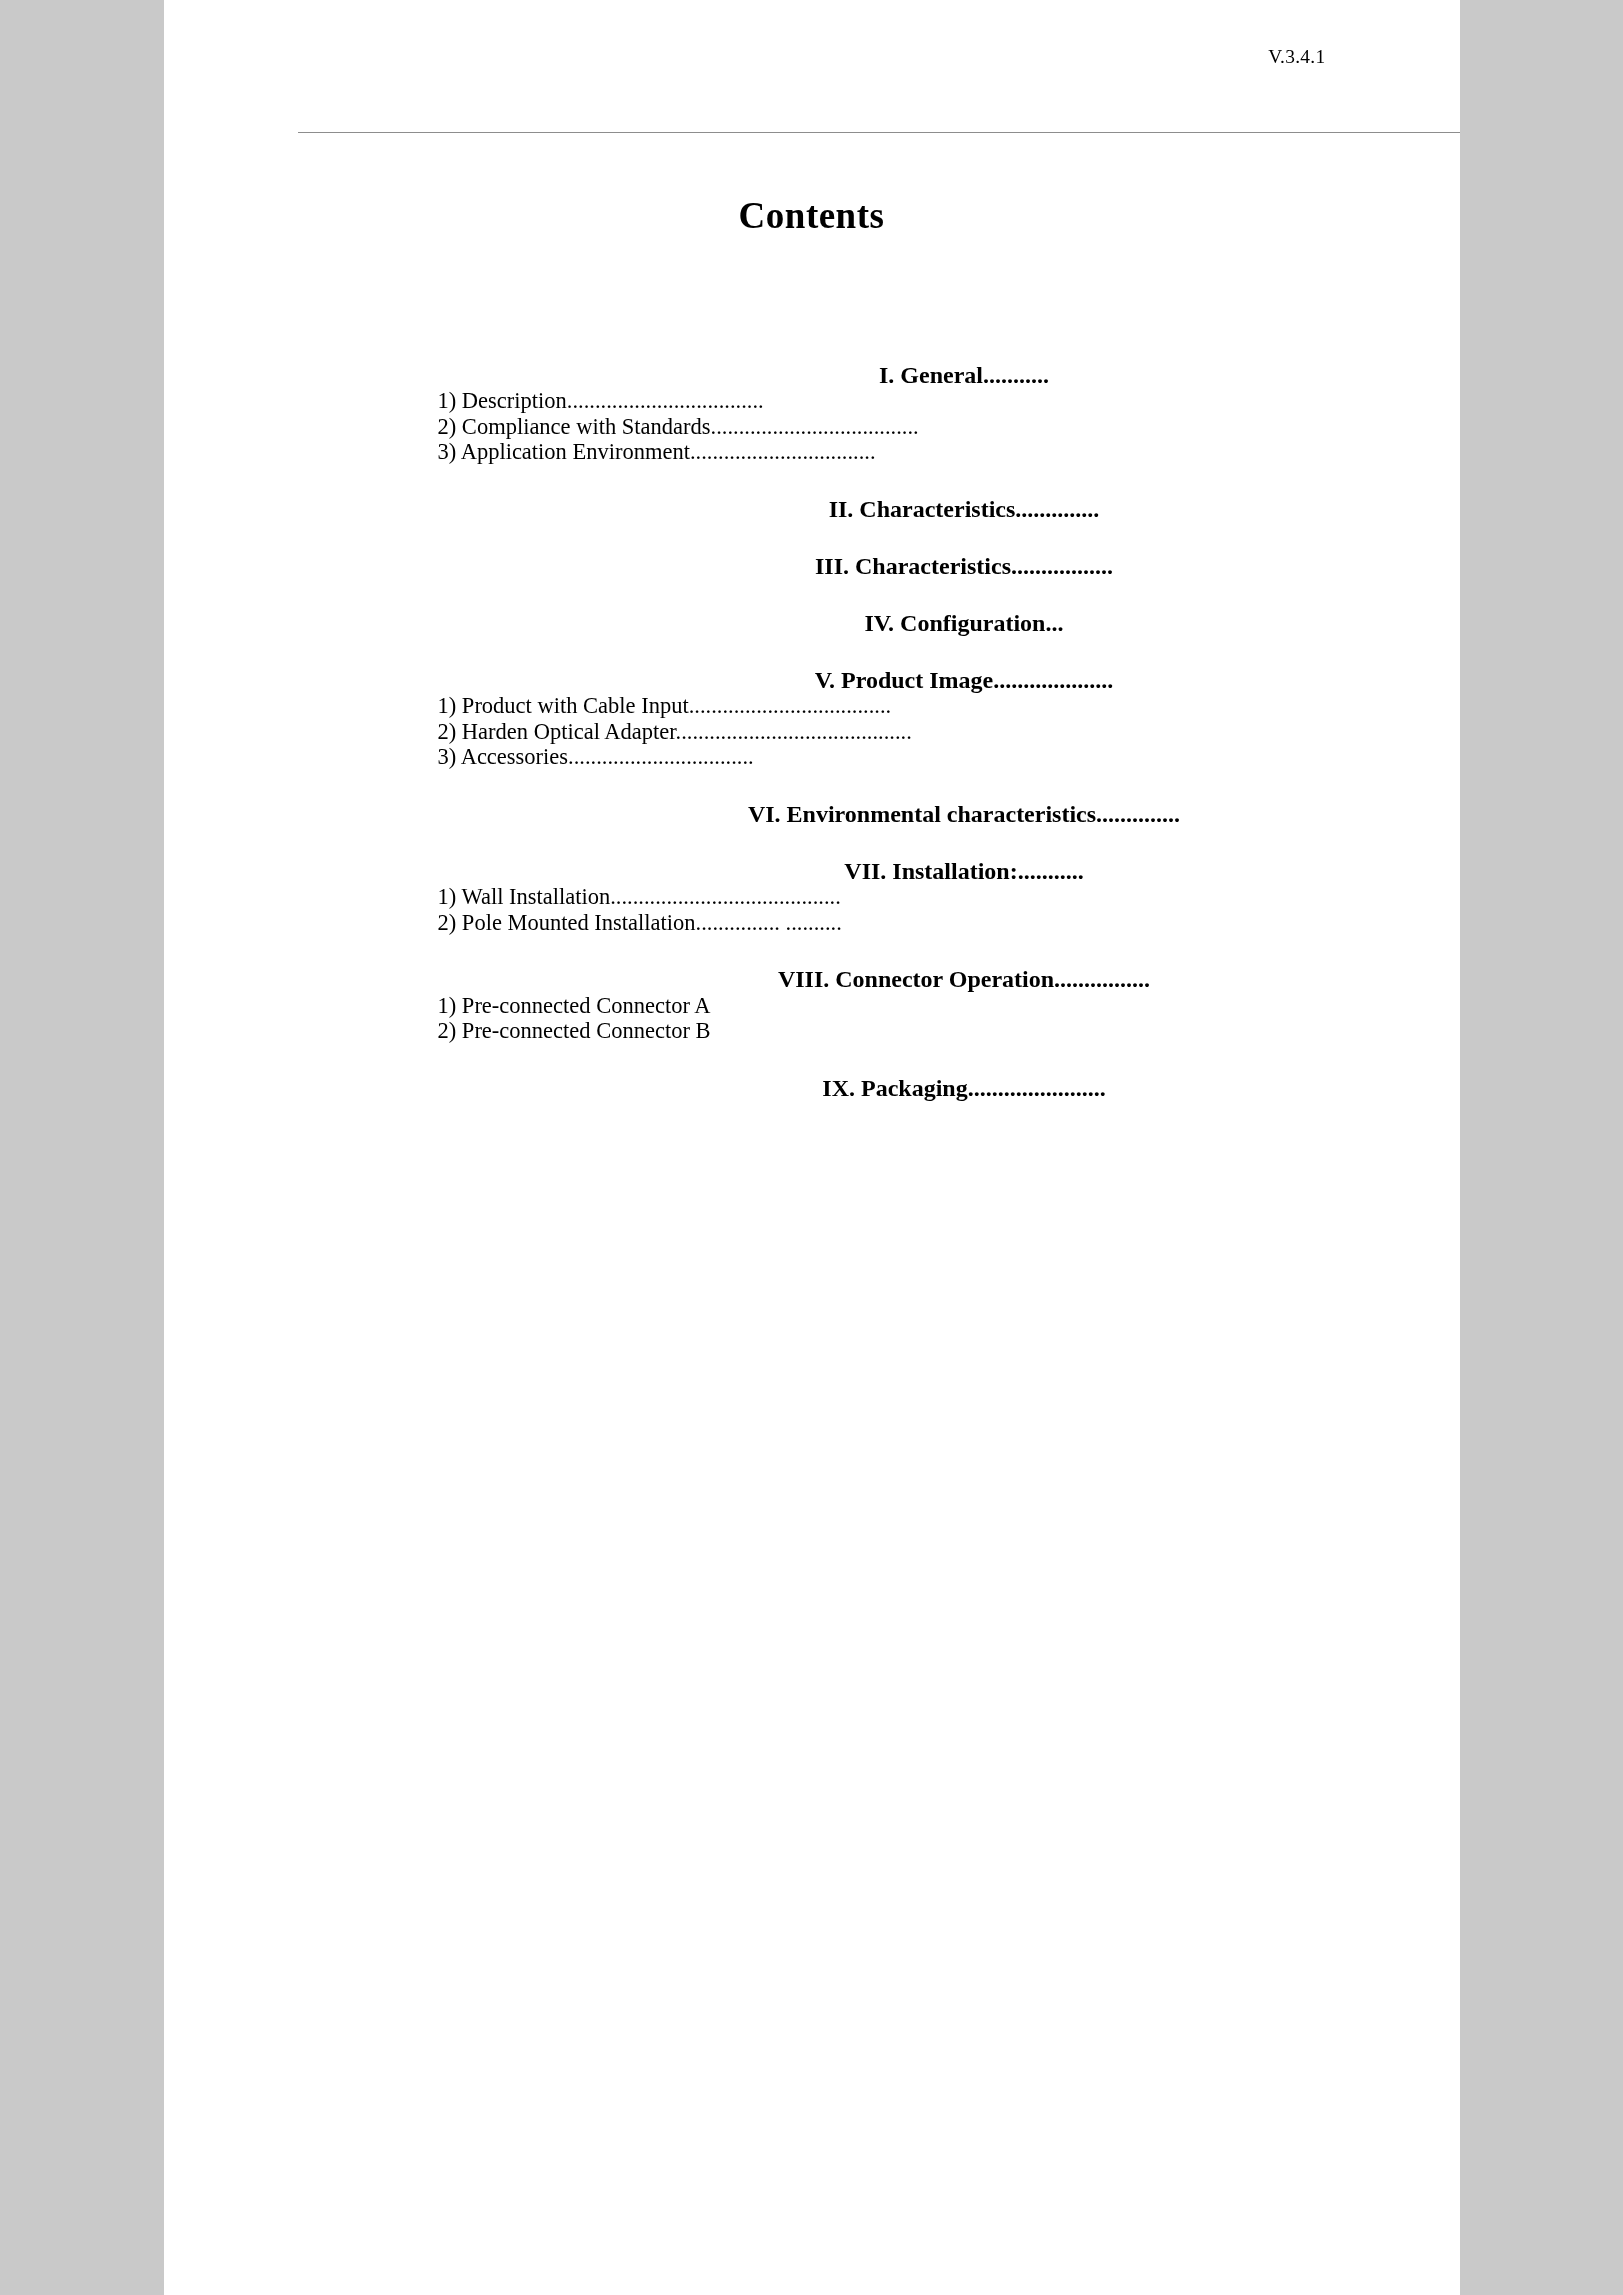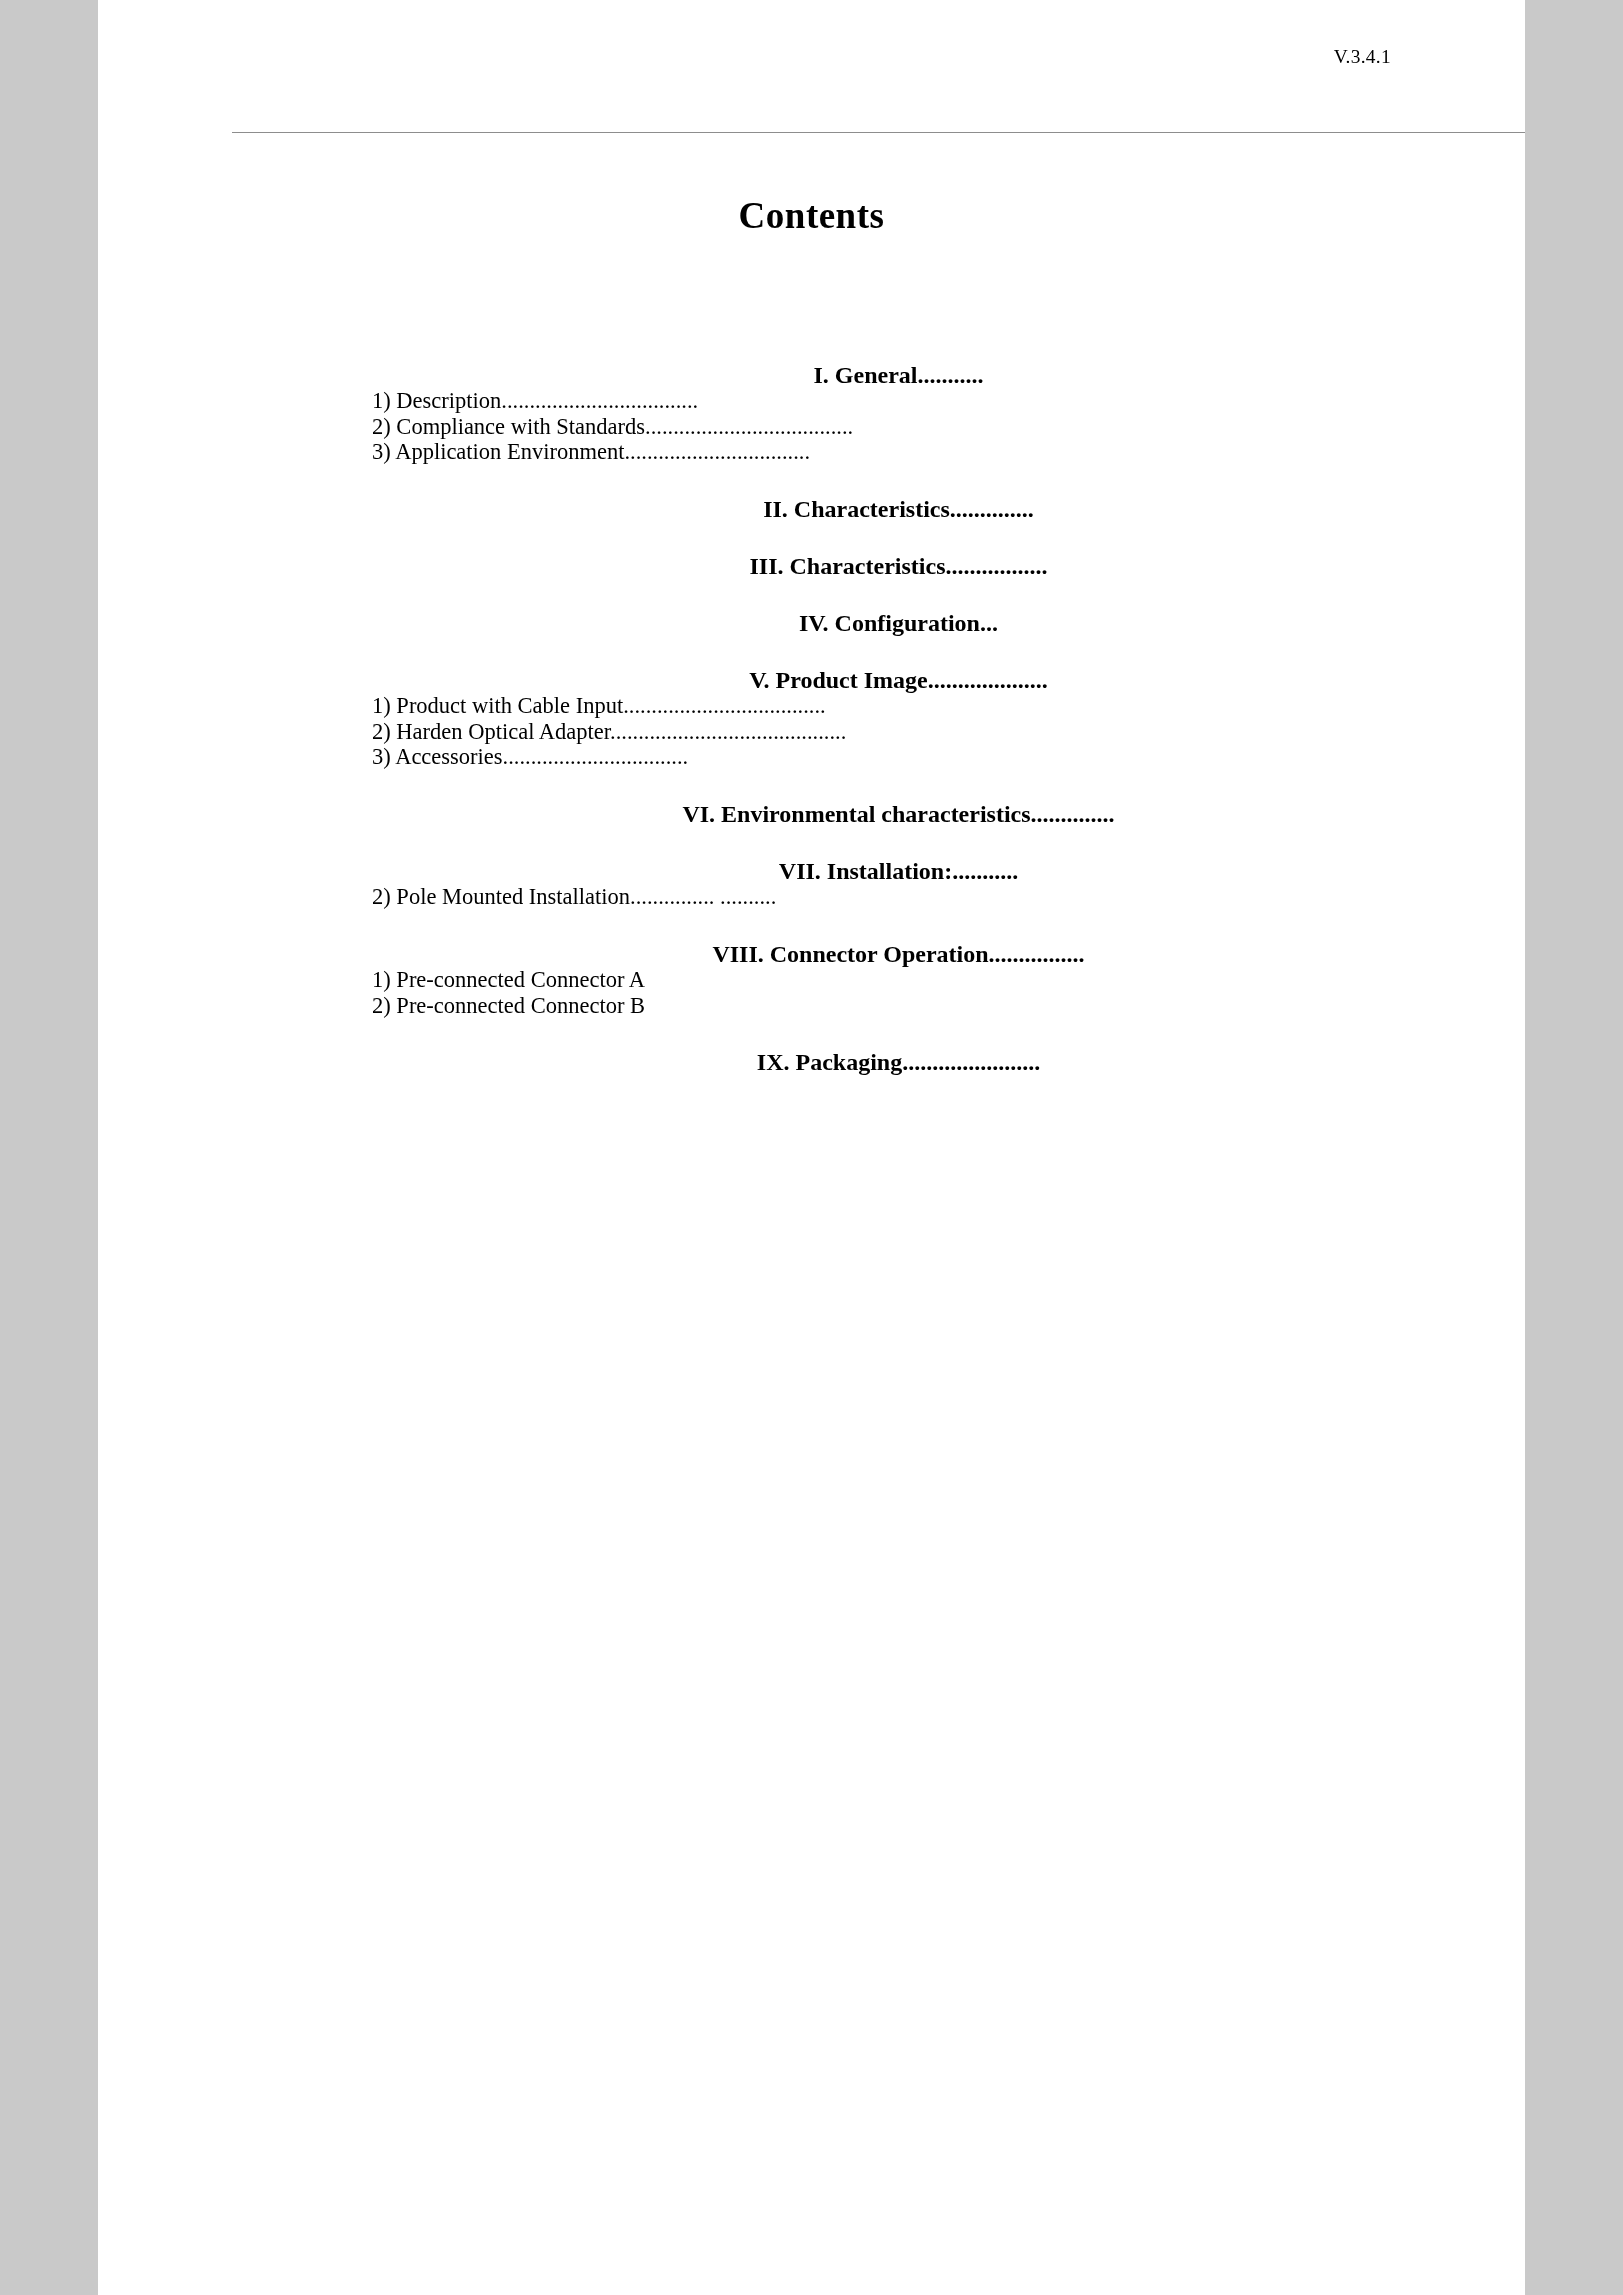--- a/index.html
+++ b/index.html
@@ -2,21 +2,21 @@
 <html style="font-size:8.2px"><head>
 <meta charset="utf-8">
 <style>
   html, body {
     margin: 0;
     padding: 0;
     background: #c9c9c9;
   }
   .page {
     position: relative;
-    width: 1427px;
+    width: 1296px;
     height: 2295px;
     background: #ffffff;
     margin: 0 auto;
     font-family: "Liberation Serif", serif;
     color: #000000;
     box-sizing: border-box;
     overflow: hidden;
   }
 
   .version {
@@ -138,20 +138,21 @@
     <div class="gap"></div>
 
     <div class="toc-group">
       <div class="toc-h1">VI. Environmental characteristics..............</div>
     </div>
 
     <div class="gap"></div>
 
     <div class="toc-group">
       <div class="toc-h1">VII. Installation:...........</div>
+      <div class="toc-sub">1) Wall Installation.........................................</div>
       <div class="toc-sub">2) Pole Mounted Installation............... ..........</div>
     </div>
 
     <div class="gap"></div>
 
     <div class="toc-group">
       <div class="toc-h1">VIII. Connector Operation................</div>
       <div class="toc-sub">1) Pre-connected Connector A</div>
       <div class="toc-sub">2) Pre-connected Connector B</div>
     </div>

